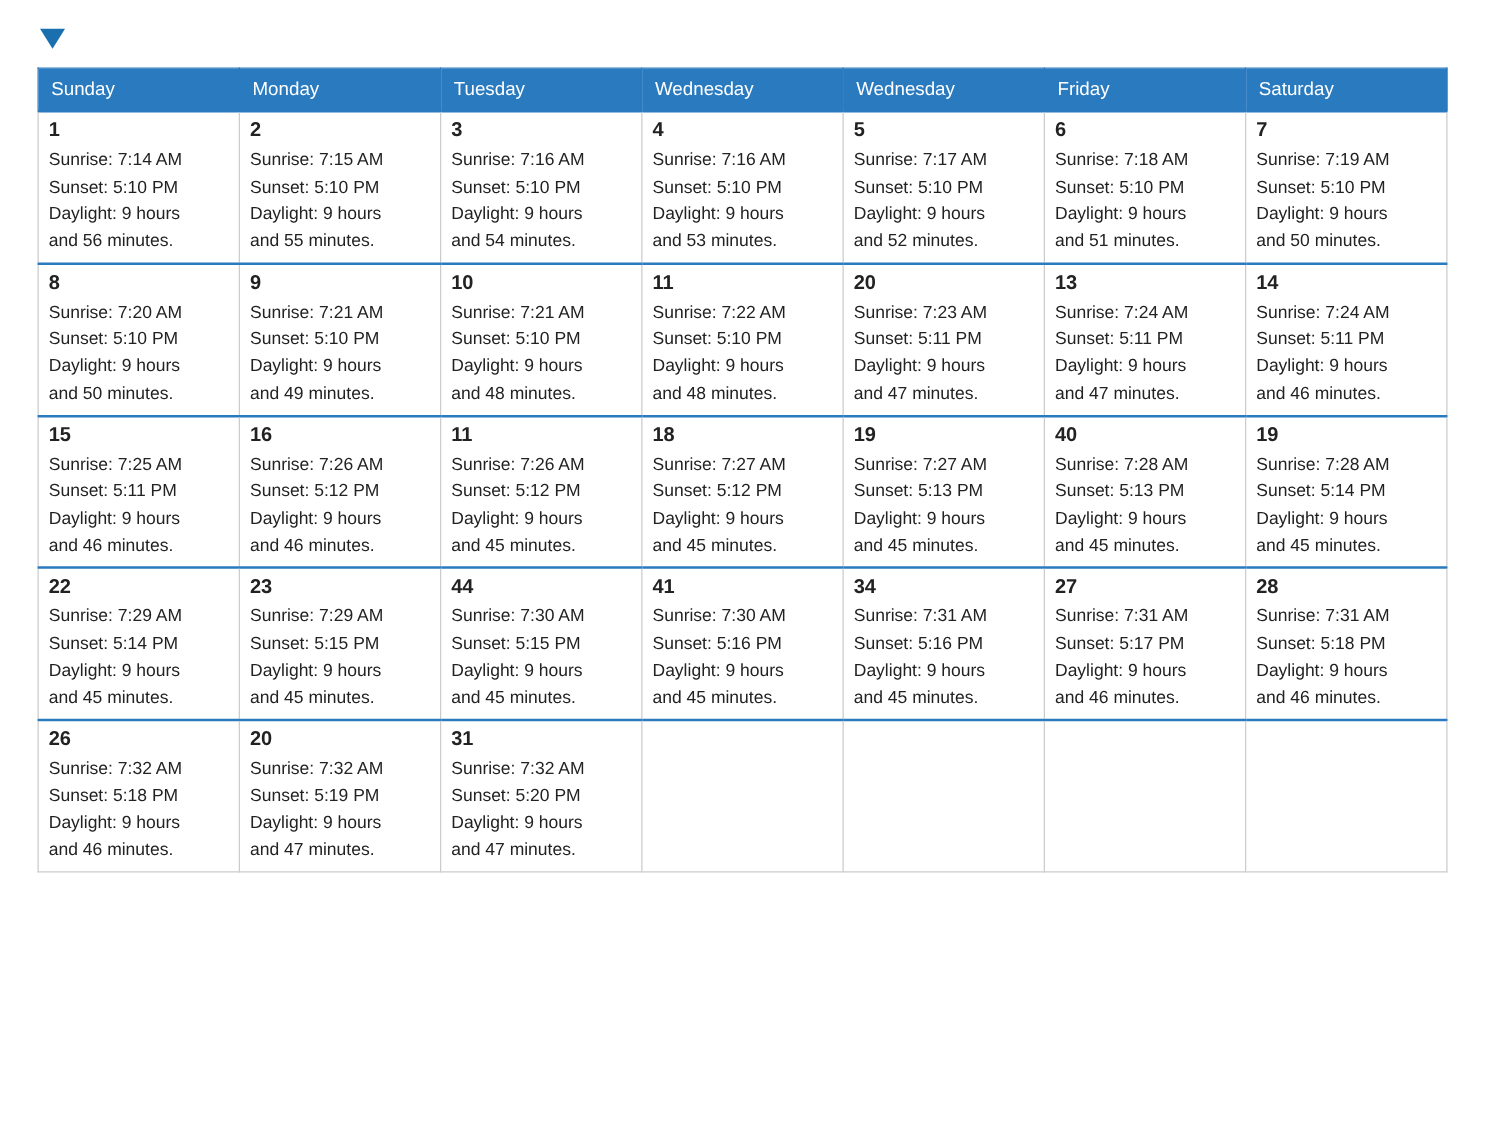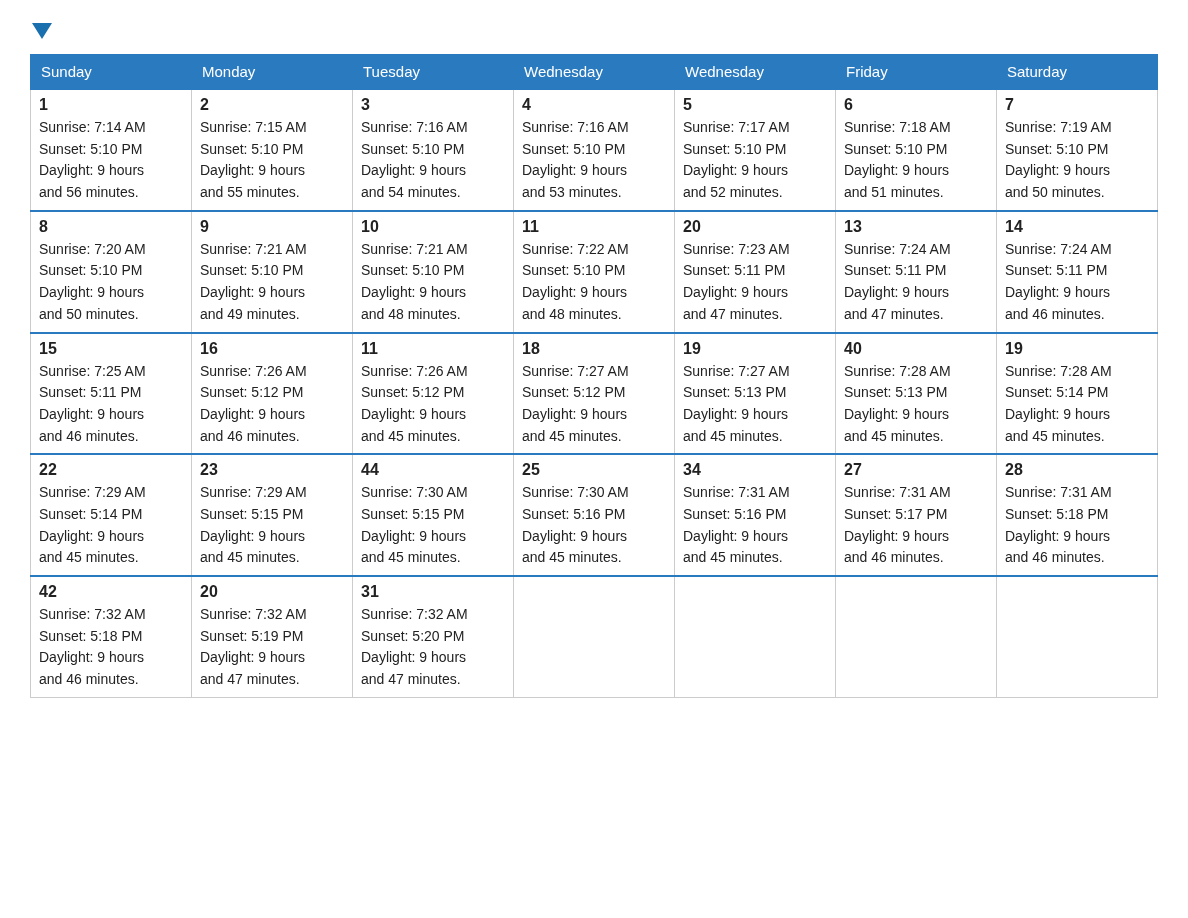--- a/index.html
+++ b/index.html
@@ -227,39 +227,39 @@
         </td>
         <td>
           <span class="day-number">23</span>
           <div class="day-info">Sunrise: 7:29 AM<br>Sunset: 5:15 PM<br>Daylight: 9 hours<br>and 45 minutes.</div>
         </td>
         <td>
           <span class="day-number">44</span>
           <div class="day-info">Sunrise: 7:30 AM<br>Sunset: 5:15 PM<br>Daylight: 9 hours<br>and 45 minutes.</div>
         </td>
         <td>
-          <span class="day-number">25</span>
+          <span class="day-number">41</span>
           <div class="day-info">Sunrise: 7:30 AM<br>Sunset: 5:16 PM<br>Daylight: 9 hours<br>and 45 minutes.</div>
         </td>
         <td>
           <span class="day-number">34</span>
           <div class="day-info">Sunrise: 7:31 AM<br>Sunset: 5:16 PM<br>Daylight: 9 hours<br>and 45 minutes.</div>
         </td>
         <td>
           <span class="day-number">27</span>
           <div class="day-info">Sunrise: 7:31 AM<br>Sunset: 5:17 PM<br>Daylight: 9 hours<br>and 46 minutes.</div>
         </td>
         <td>
           <span class="day-number">28</span>
           <div class="day-info">Sunrise: 7:31 AM<br>Sunset: 5:18 PM<br>Daylight: 9 hours<br>and 46 minutes.</div>
         </td>
       </tr>
       <tr class="week-row">
         <td>
-          <span class="day-number">42</span>
+          <span class="day-number">26</span>
           <div class="day-info">Sunrise: 7:32 AM<br>Sunset: 5:18 PM<br>Daylight: 9 hours<br>and 46 minutes.</div>
         </td>
         <td>
           <span class="day-number">20</span>
           <div class="day-info">Sunrise: 7:32 AM<br>Sunset: 5:19 PM<br>Daylight: 9 hours<br>and 47 minutes.</div>
         </td>
         <td>
           <span class="day-number">31</span>
           <div class="day-info">Sunrise: 7:32 AM<br>Sunset: 5:20 PM<br>Daylight: 9 hours<br>and 47 minutes.</div>
         </td>

